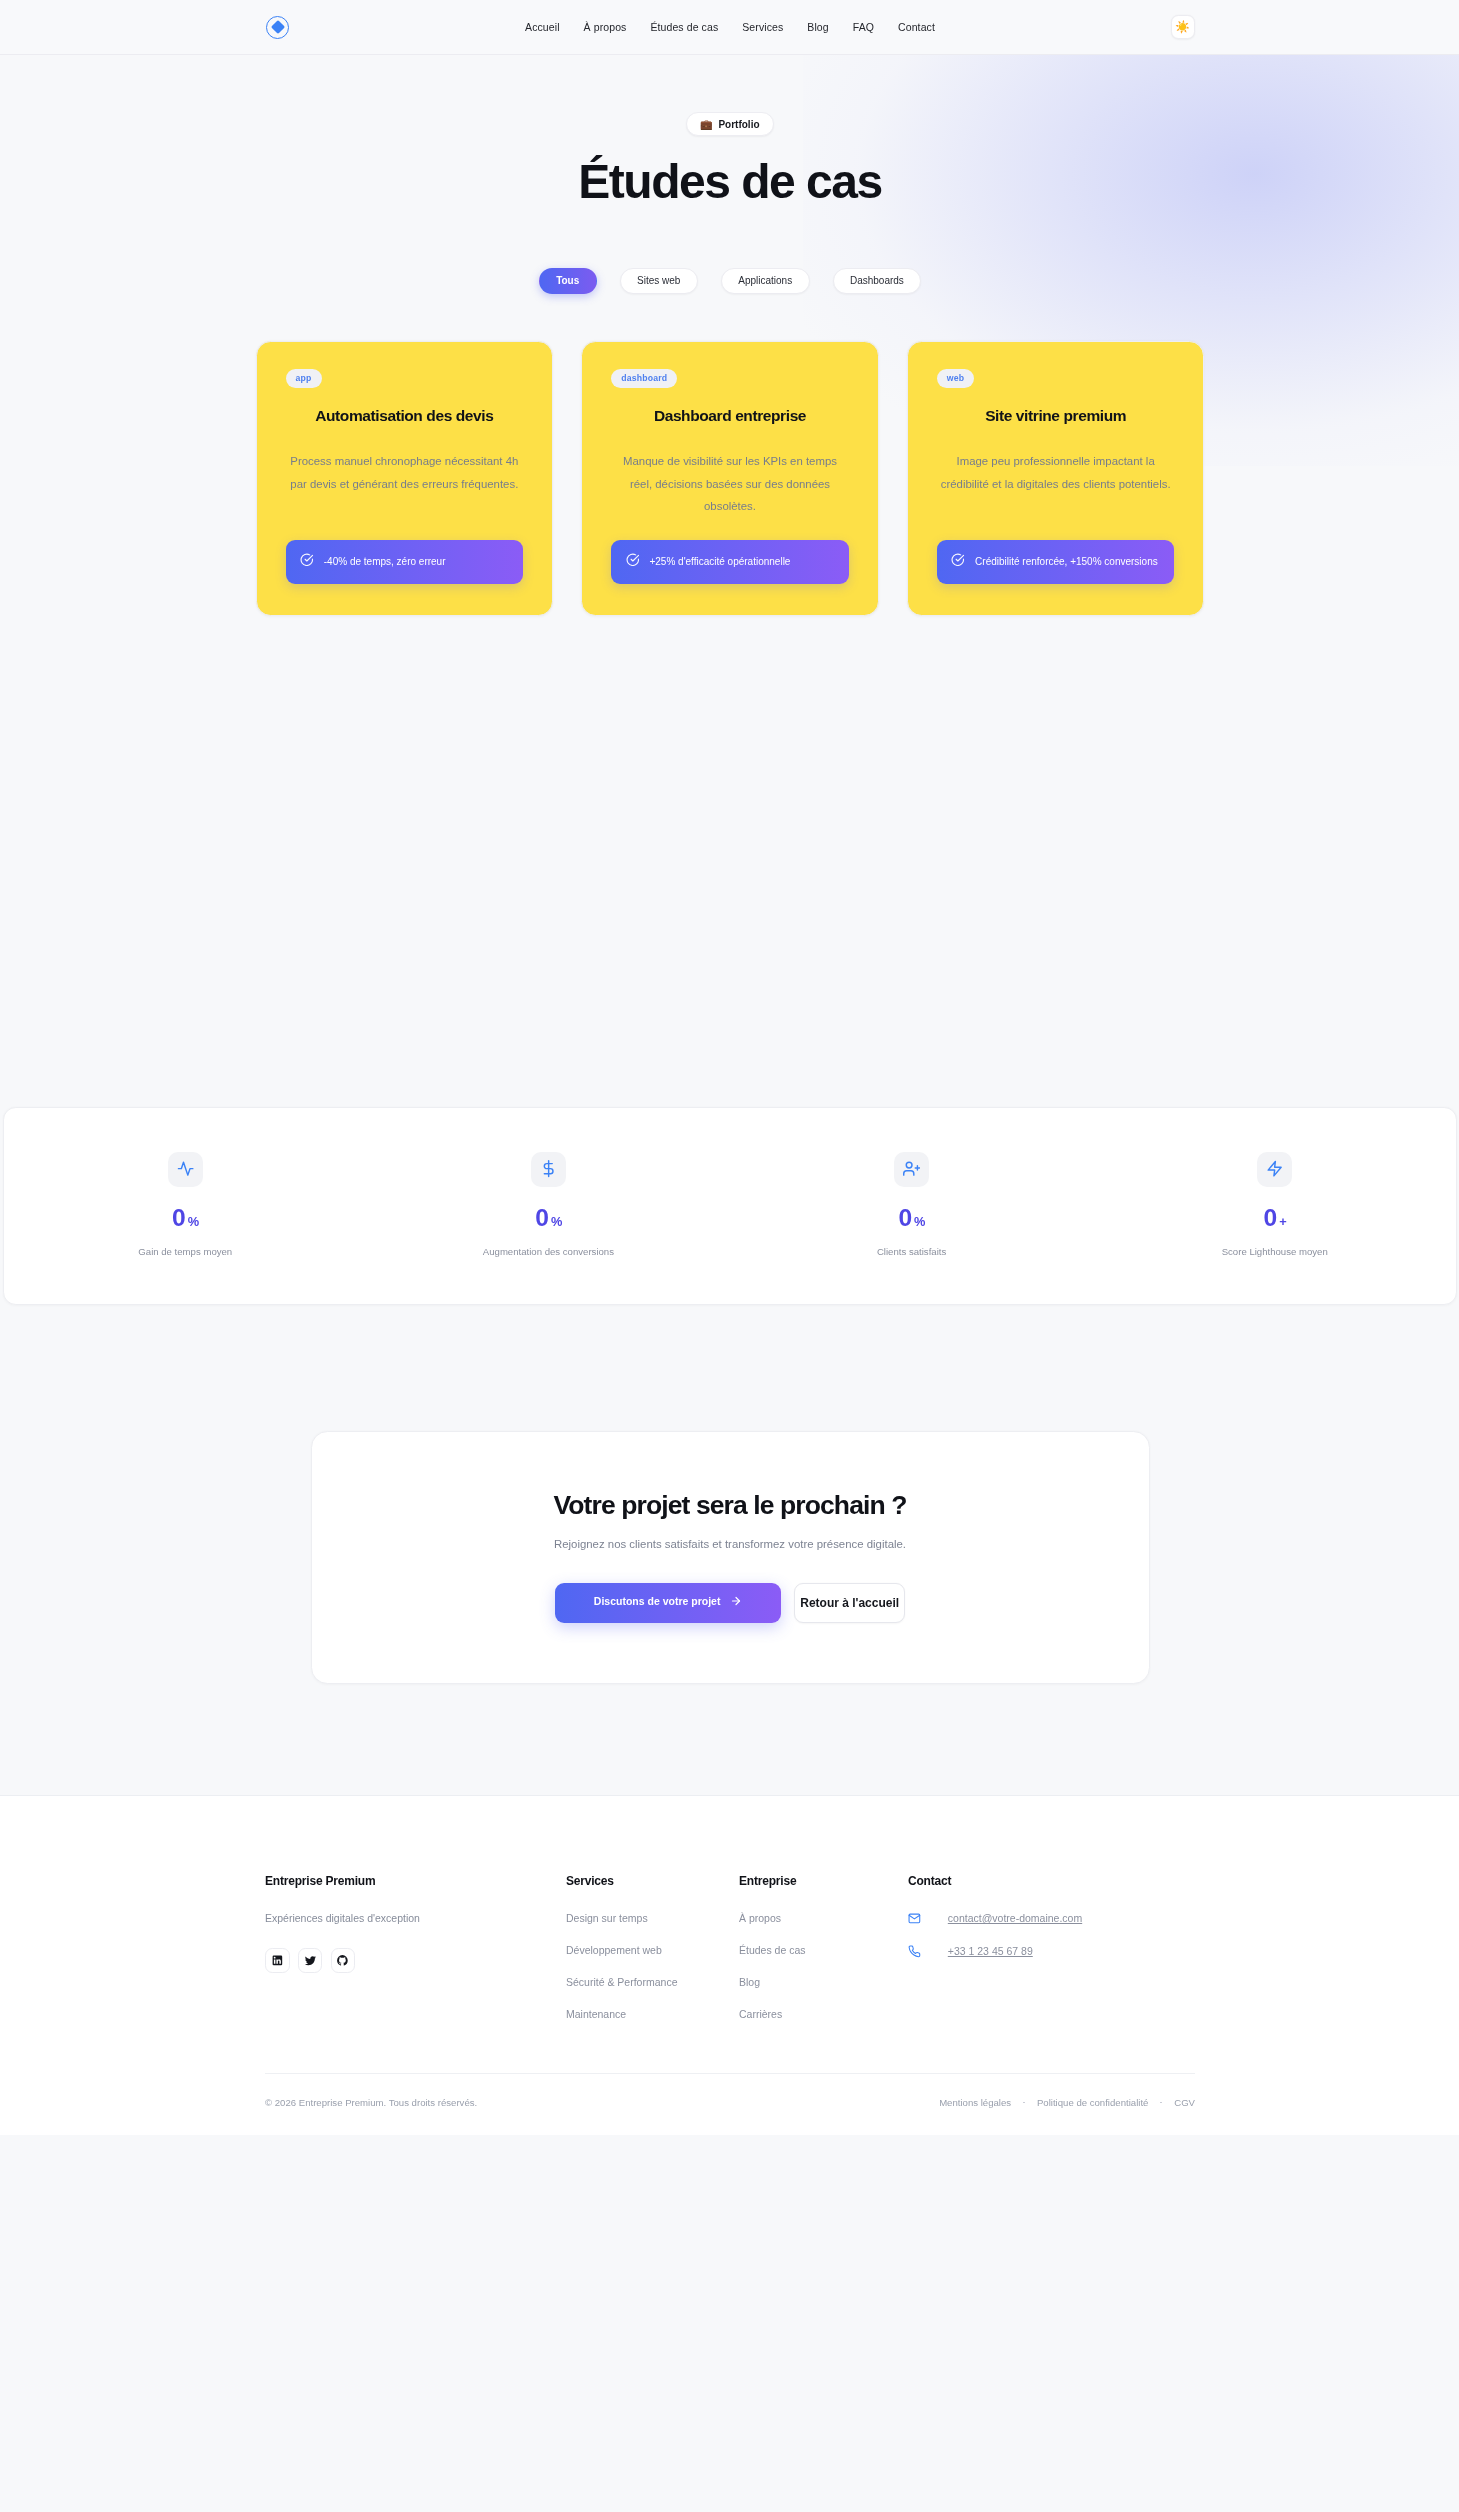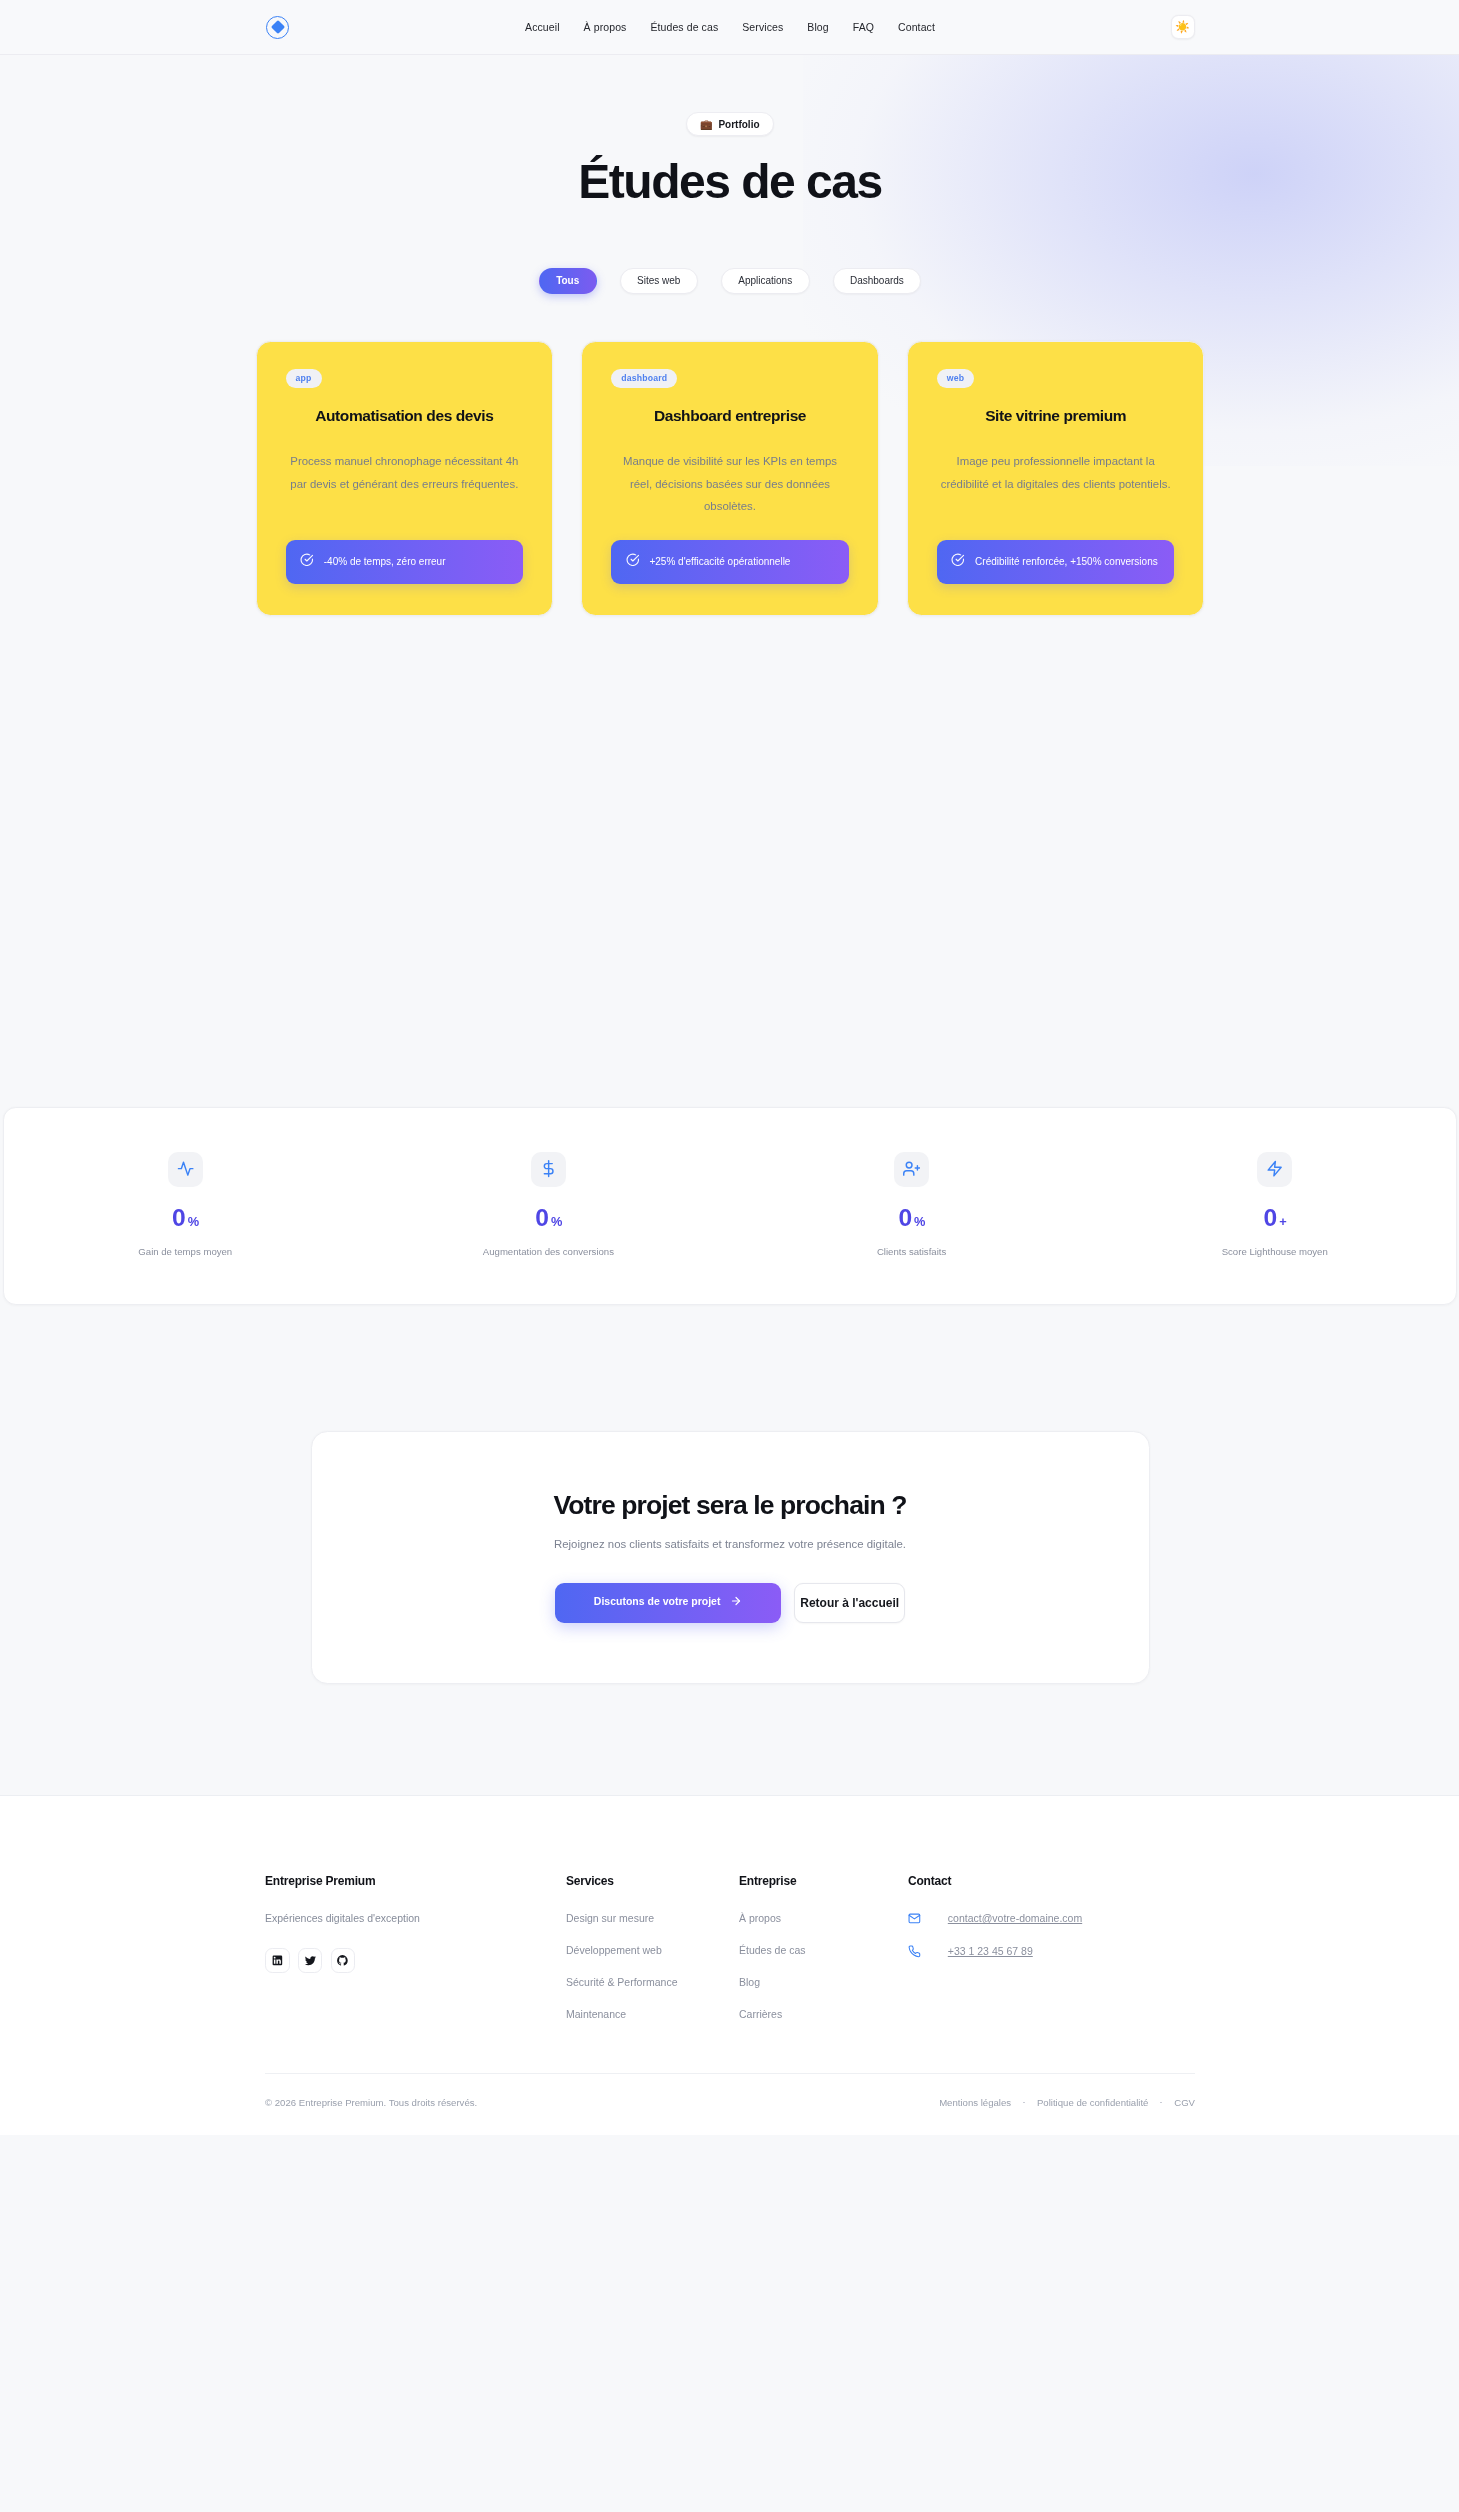--- a/index.html
+++ b/index.html
@@ -422,21 +422,21 @@
           <a class="social-btn" href="#">
             <svg width="12.8" height="12.8" viewBox="0 0 24 24" fill="currentColor">
                 <path d="M12 2A10 10 0 0 0 2 12c0 4.42 2.87 8.17 6.84 9.5.5.08.66-.23.66-.5v-1.69c-2.77.6-3.36-1.34-3.36-1.34-.46-1.16-1.11-1.47-1.11-1.47-.91-.62.07-.6.07-.6 1 .07 1.53 1.03 1.53 1.03.87 1.52 2.34 1.07 2.91.83.09-.65.35-1.09.63-1.34-2.22-.25-4.55-1.11-4.55-4.92 0-1.11.38-2 1.03-2.71-.1-.25-.45-1.29.1-2.64 0 0 .84-.27 2.75 1.02.79-.22 1.65-.33 2.5-.33s1.71.11 2.5.33c1.91-1.29 2.75-1.02 2.75-1.02.55 1.35.2 2.39.1 2.64.65.71 1.03 1.6 1.03 2.71 0 3.82-2.34 4.66-4.57 4.91.36.31.69.92.69 1.85V21c0 .27.16.59.67.5A10 10 0 0 0 22 12 10 10 0 0 0 12 2z"></path>
               </svg>
           </a>
         </div>
       </div>
 
       <div class="footer-col">
         <h4>Services</h4>
-        <a class="footer-link" href="#">Design sur mesure</a>
+        <a class="footer-link" href="#">Design sur temps</a>
         <a class="footer-link" href="#">Développement web</a>
         <a class="footer-link" href="#">Sécurité &amp; Performance</a>
         <a class="footer-link" href="#">Maintenance</a>
       </div>
 
       <div class="footer-col">
         <h4>Entreprise</h4>
         <a class="footer-link" href="#">À propos</a>
         <a class="footer-link" href="#">Études de cas</a>
         <a class="footer-link" href="#">Blog</a>

